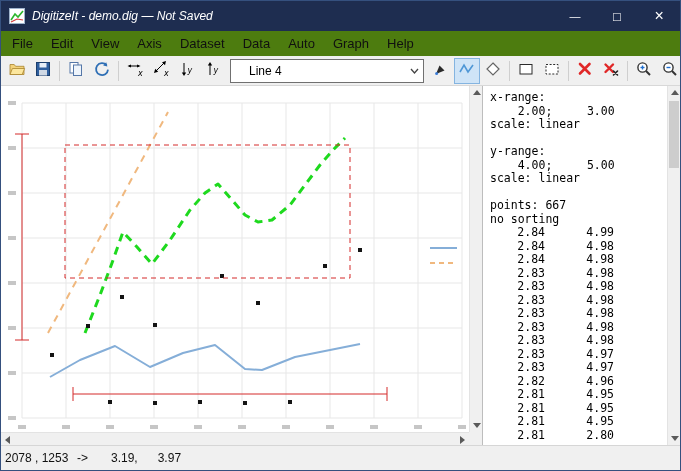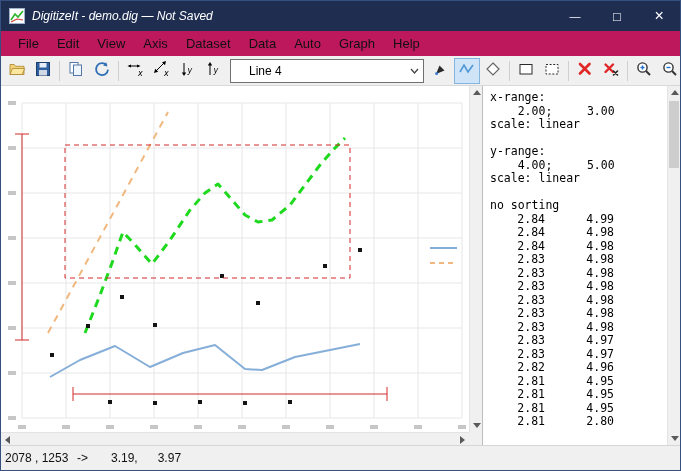--- a/index.html
+++ b/index.html
@@ -8,21 +8,21 @@
   
   .titlebar{height:30px;background:#1e2d50;display:flex;align-items:center;flex:0 0 auto;font-style:italic;}
   .app-icon{width:16px;height:16px;margin-left:8px;flex:0 0 auto;}
   .title-text{color:#fff;font-size:12px;margin-left:7px;margin-right:auto;white-space:pre;}
   .win-controls{display:flex;height:30px;}
   .win-btn{width:42px;height:30px;display:flex;align-items:center;justify-content:center;color:#fff;}
   .win-btn.min{font-size:11px;}
   .win-btn.max{font-size:13px;}
   .win-btn.close{font-size:16px;}
   
-  .menubar{height:25px;background:#be185d;display:flex;align-items:center;padding-left:8px;flex:0 0 auto;box-sizing:border-box;}
+  .menubar{height:25px;background:#4d7c0f;display:flex;align-items:center;padding-left:2px;flex:0 0 auto;box-sizing:border-box;}
   .menu-item{font-size:13px;color:#101010;padding:4px 9px;white-space:pre;}
   
   .toolbar{height:30px;background:#f0f0f0;border-bottom:1px solid #d8d8d8;display:flex;align-items:center;
            padding:0 3px;flex:0 0 auto;box-sizing:border-box;}
   .tbtn{width:24px;height:24px;display:flex;align-items:center;justify-content:center;border:1px solid transparent;flex:0 0 auto;}
   .tbtn.selected{background:#cfe4f7;border:1px solid #84b4e0;}
   .tsep{width:1px;height:20px;background:#cfcfcf;margin:0 3px;flex:0 0 auto;}
   .combo{width:192px;height:22px;background:#fff;border:1px solid #707070;display:flex;align-items:center;
          font-size:12px;margin:0 4px;flex:0 0 auto;}
   .combo-text{flex:1;padding-left:18px;color:#000;white-space:pre;}
@@ -335,20 +335,21 @@
         <div>
 
         <div class="iline">x-range:</div>
             <div class="iline">    2.00;     3.00</div>
             <div class="iline">scale: linear</div>
             <div class="iline"></div>
             <div class="iline">y-range:</div>
             <div class="iline">    4.00;     5.00</div>
             <div class="iline">scale: linear</div>
             <div class="iline"></div>
+            <div class="iline">points: 667</div>
             <div class="iline">no sorting</div>
           </div>
         <div>
 
         <div class="iline point-row"><span class="px">2.84</span><span class="py">4.99</span></div>
             <div class="iline point-row"><span class="px">2.84</span><span class="py">4.98</span></div>
             <div class="iline point-row"><span class="px">2.84</span><span class="py">4.98</span></div>
             <div class="iline point-row"><span class="px">2.83</span><span class="py">4.98</span></div>
             <div class="iline point-row"><span class="px">2.83</span><span class="py">4.98</span></div>
             <div class="iline point-row"><span class="px">2.83</span><span class="py">4.98</span></div>

